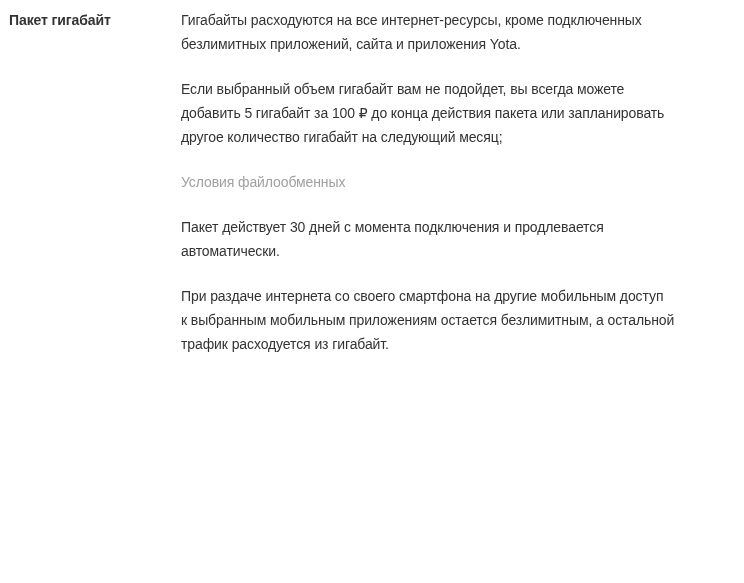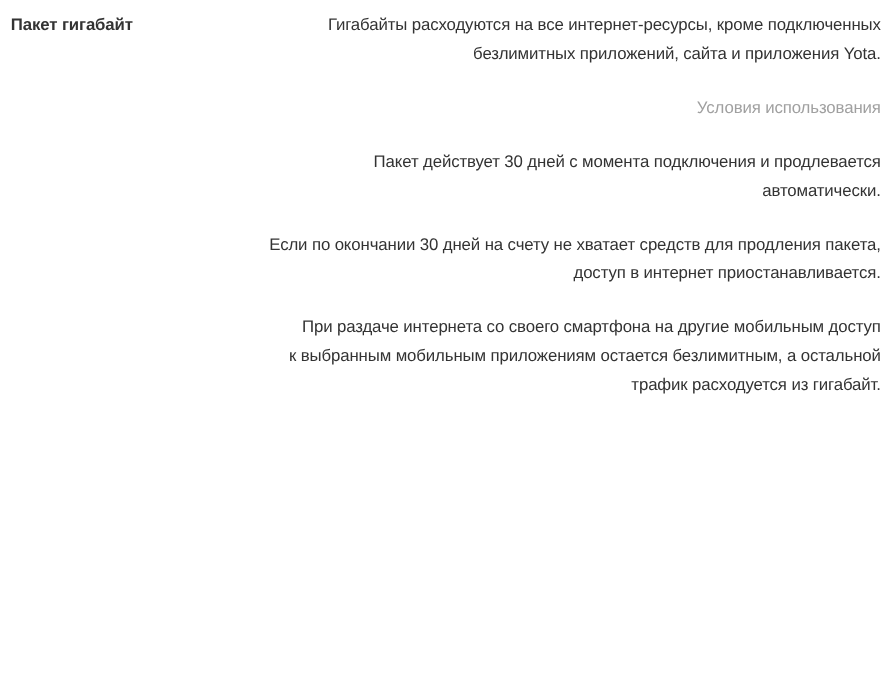--- a/index.html
+++ b/index.html
@@ -34,44 +34,44 @@
     flex: 1 1 auto;
     min-width: 0;
   }
   .row-content p,
   .row-content .terms-label {
     font-size: 14px;
     line-height: 24px;
     letter-spacing: -0.1px;
     white-space: pre-line;
     margin: 0 0 21px 0;
-    text-align: right;
   }
   .row-content p { color: var(--text); }
   .terms-label { color: var(--muted-text); }
   .row-content > :last-child { margin-bottom: 0; }
 </style>
 </head>
 <body>
 
 <div class="tariff-row">
   <div class="row-title">Пакет гигабайт</div>
 
   <div class="row-content">
     <p>Гигабайты расходуются на все интернет-ресурсы, кроме подключенных
 безлимитных приложений, сайта и приложения Yota.</p>
 
+    <p>Если выбранный объем гигабайт вам не подойдет, вы всегда можете
+добавить 5 гигабайт за 100 ₽ до конца действия пакета или запланировать
+другое количество гигабайт на следующий месяц;</p>
 
-    <div class="terms-label">Условия использования</div>
+    <div class="terms-label">Условия файлообменных</div>
 
     <p>Пакет действует 30 дней с момента подключения и продлевается
 автоматически.</p>
 
 
-    <p>Если по окончании 30 дней на счету не хватает средств для продления пакета,
-доступ в интернет приостанавливается.</p>
 
 
     <p>При раздаче интернета со своего смартфона на другие мобильным доступ
 к выбранным мобильным приложениям остается безлимитным, а остальной
 трафик расходуется из гигабайт.</p>
   </div>
 </div>
 
 </body></html>

